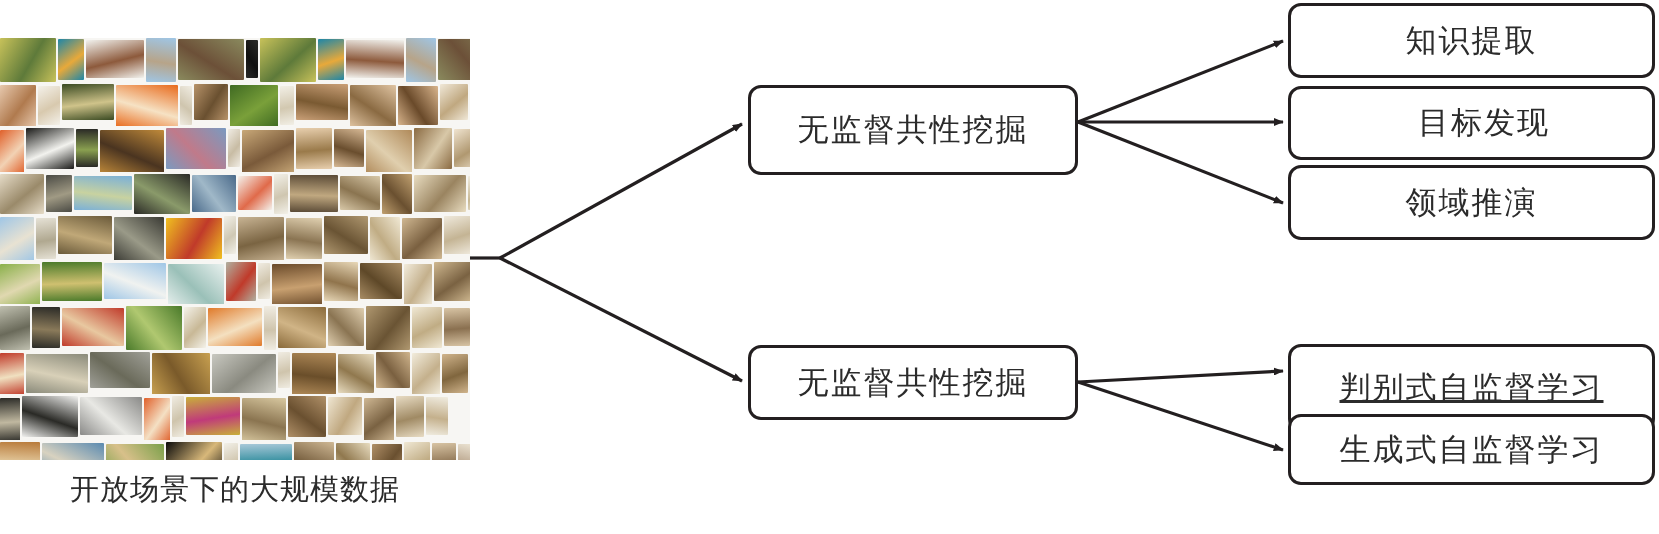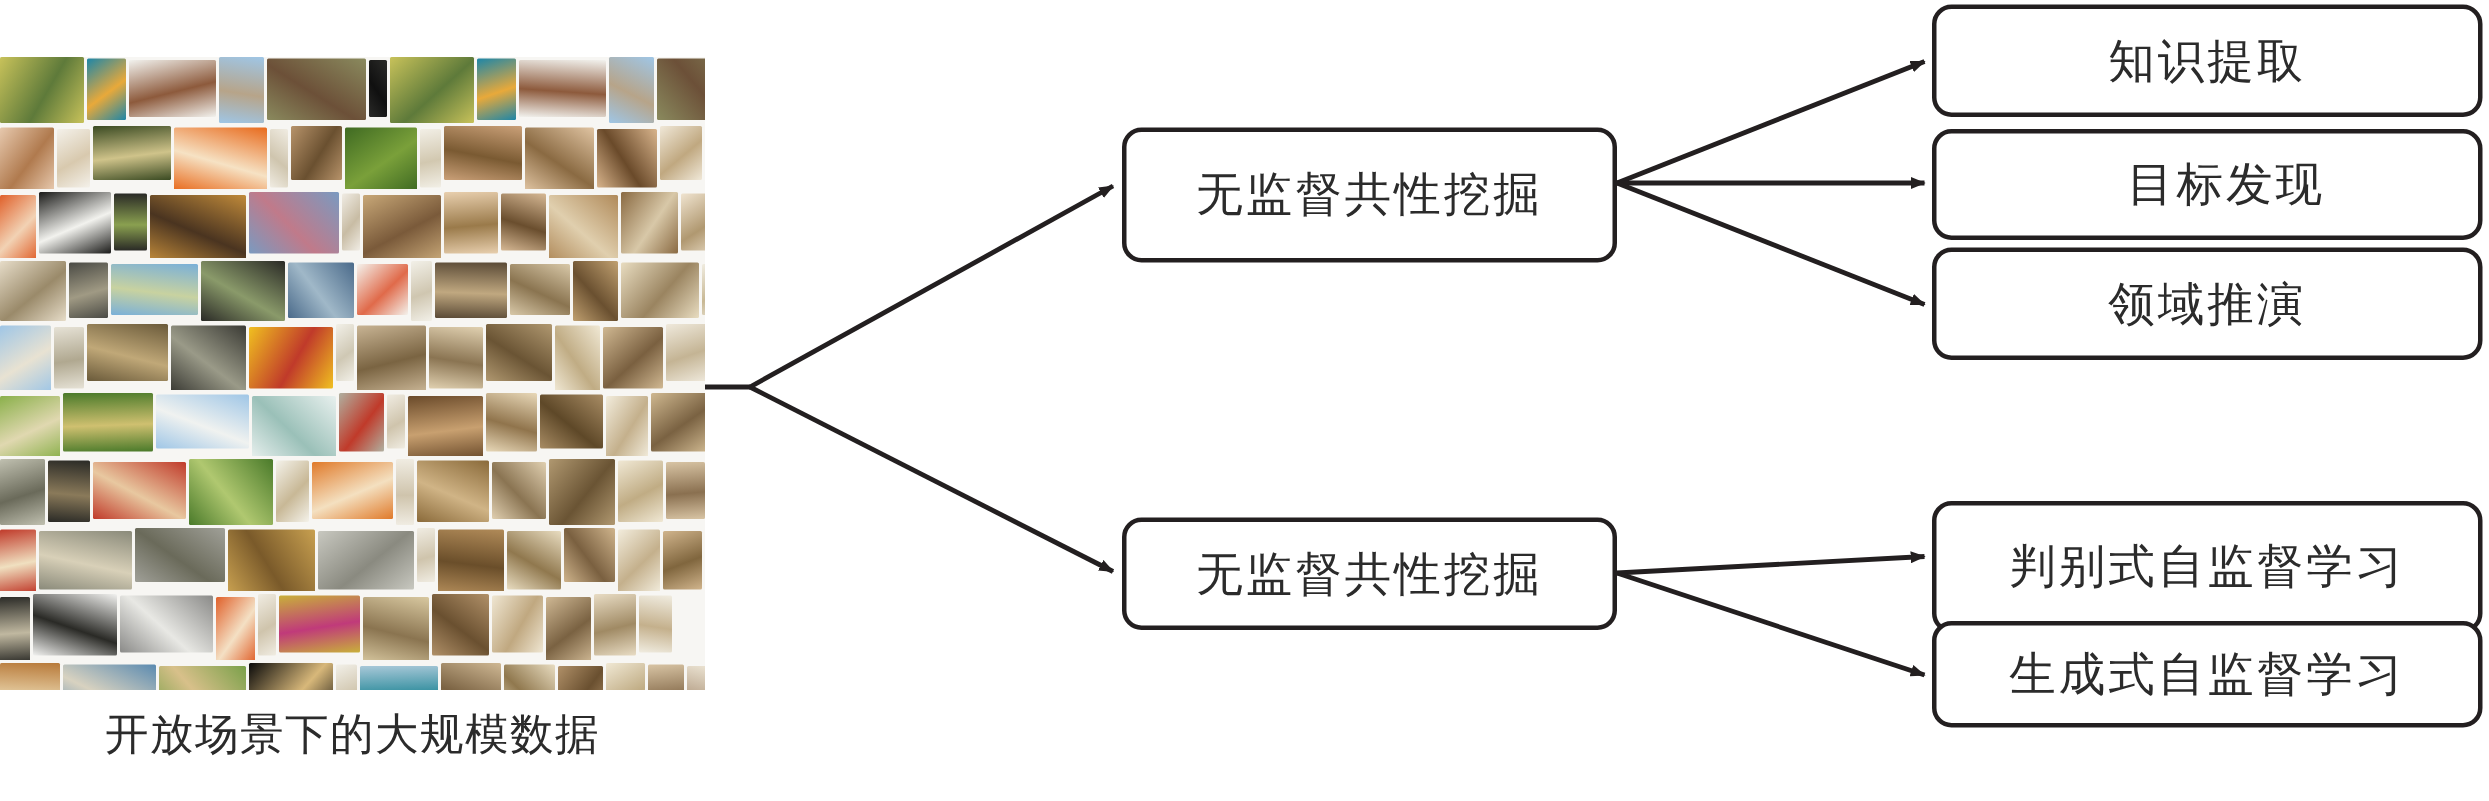--- a/index.html
+++ b/index.html
@@ -60,21 +60,21 @@
     letter-spacing:2px;
     white-space:nowrap;
   }
 
   .n-mid1{left:748px;  top:85px;  width:330px; height:90px;}
   .n-mid2{left:748px;  top:345px; width:330px; height:75px;}
 
   .n-r1{left:1288px; top:3px;   width:367px; height:75px;}
   .n-r2{left:1288px; top:86px;  width:367px; height:74px;padding-left:25px;}
   .n-r3{left:1288px; top:165px; width:367px; height:75px;}
-  .n-r4{left:1288px; top:334px; width:367px; height:88px;}
+  .n-r4{left:1288px; top:344px; width:367px; height:88px;text-decoration:underline;}
   .n-r5{left:1288px; top:414px; width:367px; height:71px;}
 
   
   #links{position:absolute;left:0;top:0;width:1659px;height:534px;}
 </style>
 </head>
 <body>
 
 <div id="stage">
 

